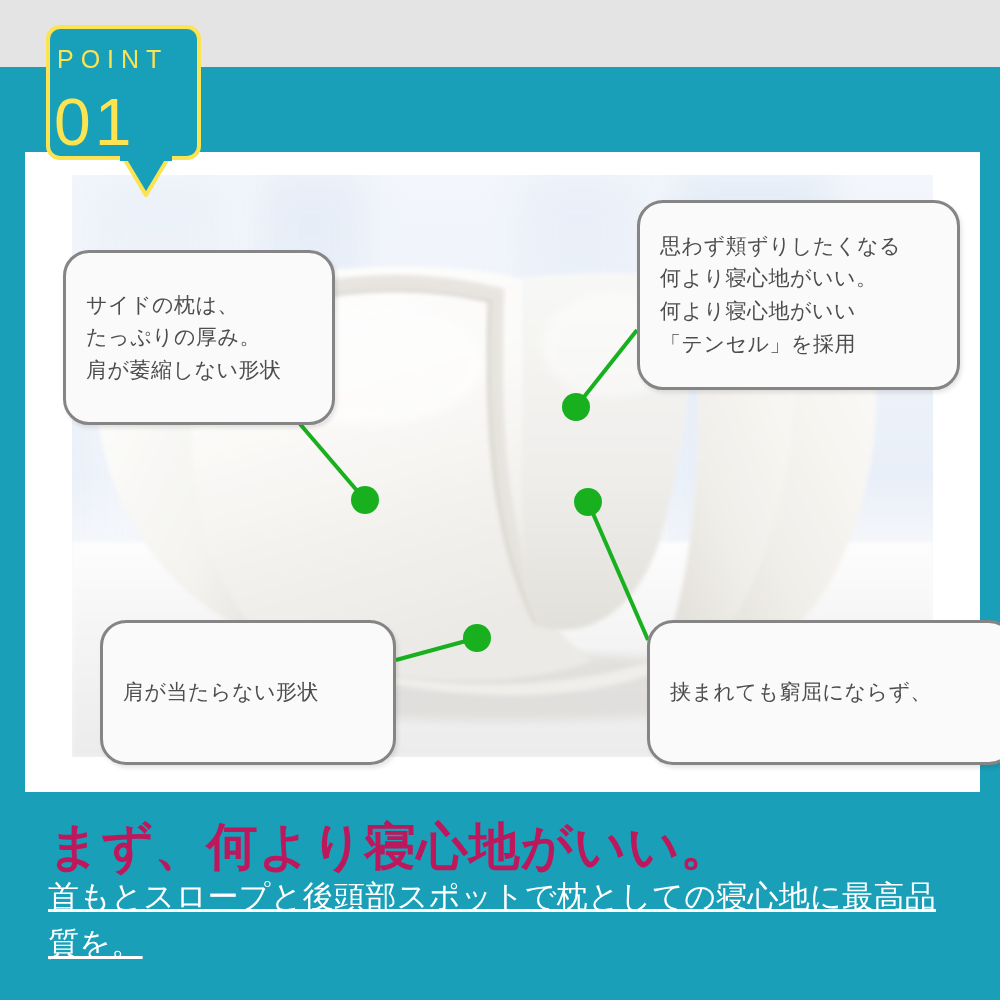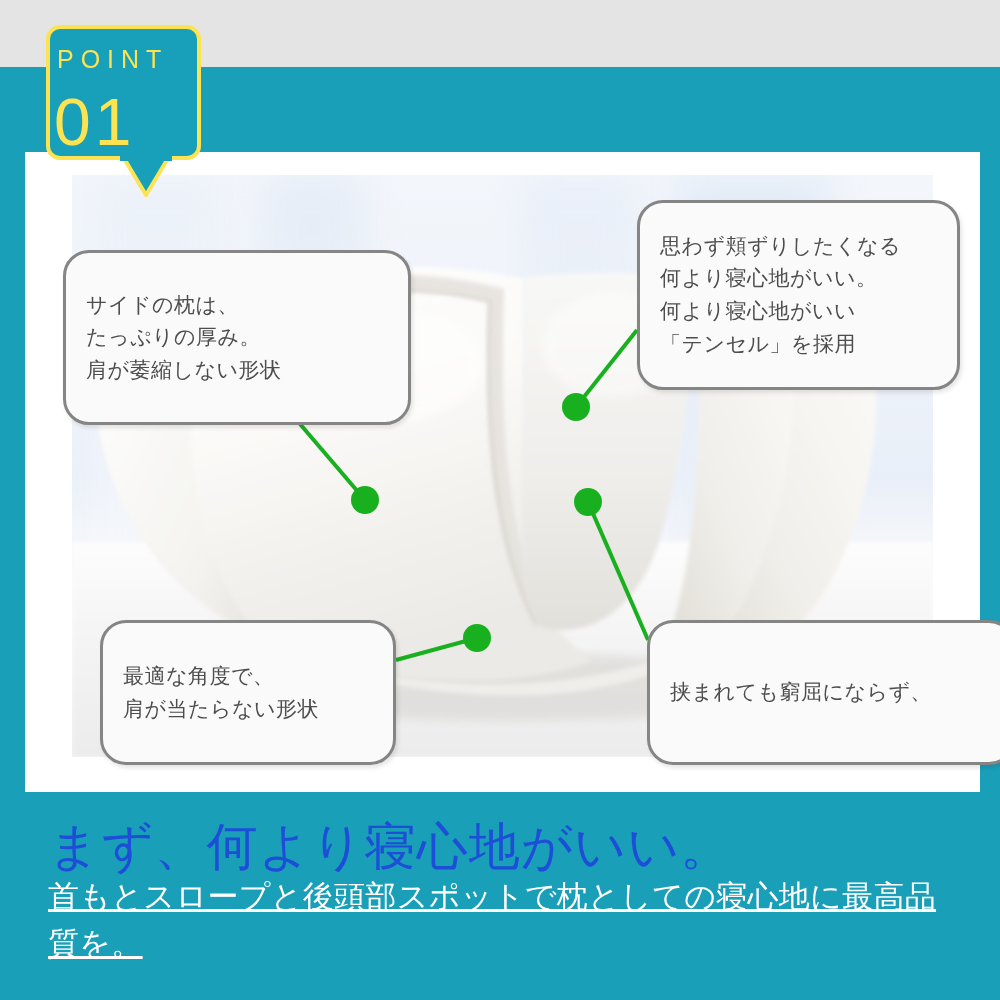--- a/index.html
+++ b/index.html
@@ -131,43 +131,43 @@
     font-size: 21px;
     line-height: 1.55;
     letter-spacing: .5px;
     display: flex;
     align-items: center;
     box-shadow: 2px 3px 4px rgba(0,0,0,.10);
   }
   .callout .lines { padding: 0 20px; width: 100%; }
   .callout .lines div { white-space: nowrap; }
 
-  #callout-side      { left: 63px;  top: 250px; width: 348px; height: 175px; }
+  #callout-side      { left: 63px;  top: 250px; width: 272px; height: 175px; }
   #callout-touch     { left: 637px; top: 180px; width: 323px; height: 190px; margin-top: 20px; }
   #callout-angle     { left: 100px; top: 620px; width: 296px; height: 145px; }
   #callout-ear       { left: 647px; top: 620px; width: 368px; height: 145px; }
 
   
   .connectors { position: absolute; left: 0; top: 0; width: 1000px; height: 1000px; }
 
   
   .headline-block {
     position: absolute;
     left: 0;
     top: 805px;
     width: 1000px;
     height: 195px;
   }
   .headline {
     position: absolute;
     left: 48px;
     top: 8px;
-    color: #1d4ed8;
+    color: #be185d;
     font-size: 51px;
-    font-weight: normal;
+    font-weight: bold;
     letter-spacing: 1px;
     white-space: nowrap;
   }
   .subtext {
     position: absolute;
     left: 48px;
     top: 68px;
     width: 905px;
     color: #ffffff;
     font-size: 31px;
@@ -302,21 +302,20 @@
     <div class="lines">
       <div>思わず頬ずりしたくなる</div>
       <div>何より寝心地がいい。</div>
       <div>何より寝心地がいい</div>
       <div>「テンセル」を採用</div>
     </div>
   </div>
 
   <div class="callout" id="callout-angle">
     <div class="lines">
-      <div>最適な角度で、</div>
       <div>肩が当たらない形状</div>
     </div>
   </div>
 
   <div class="callout" id="callout-ear">
     <div class="lines">
       <div>挟まれても窮屈にならず、</div>
     </div>
   </div>
 

